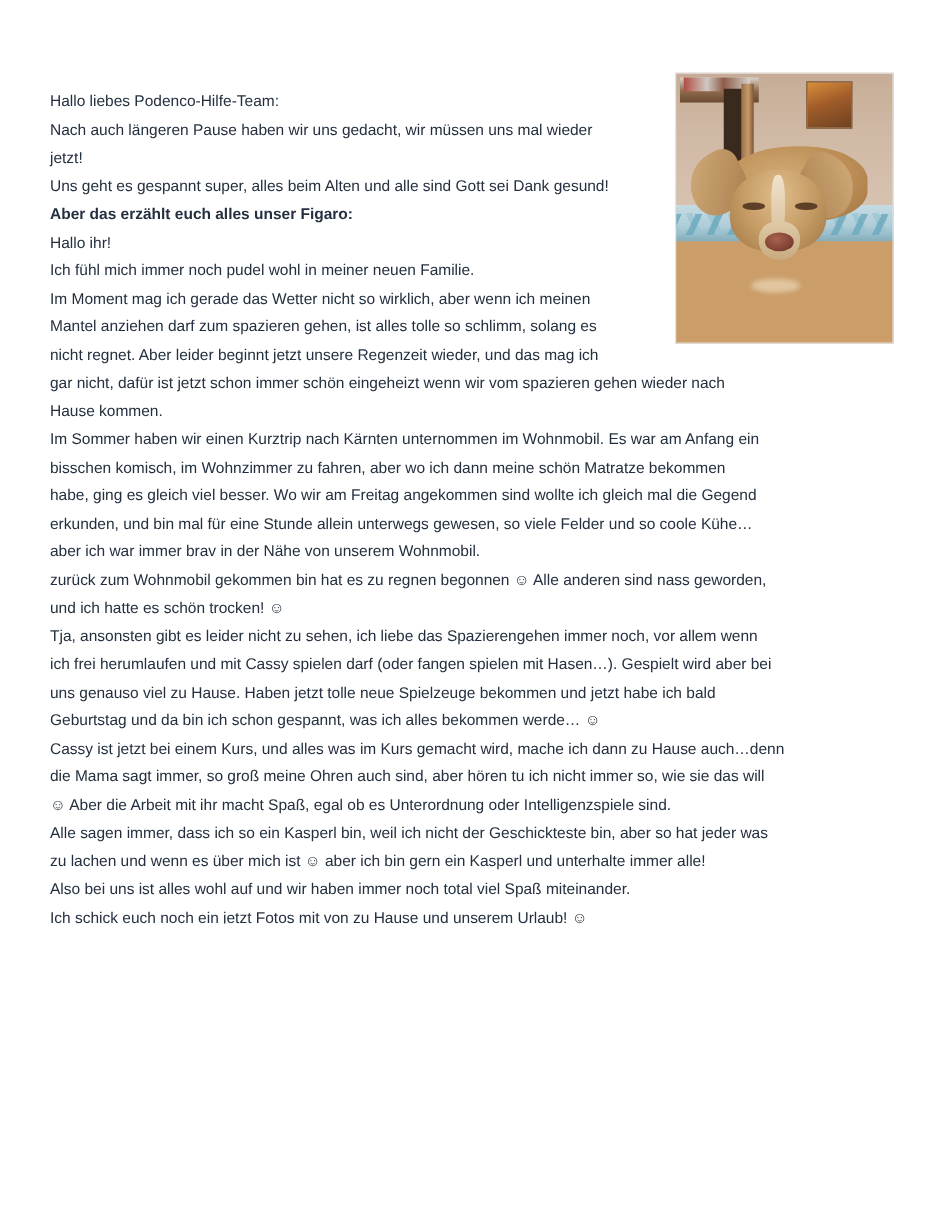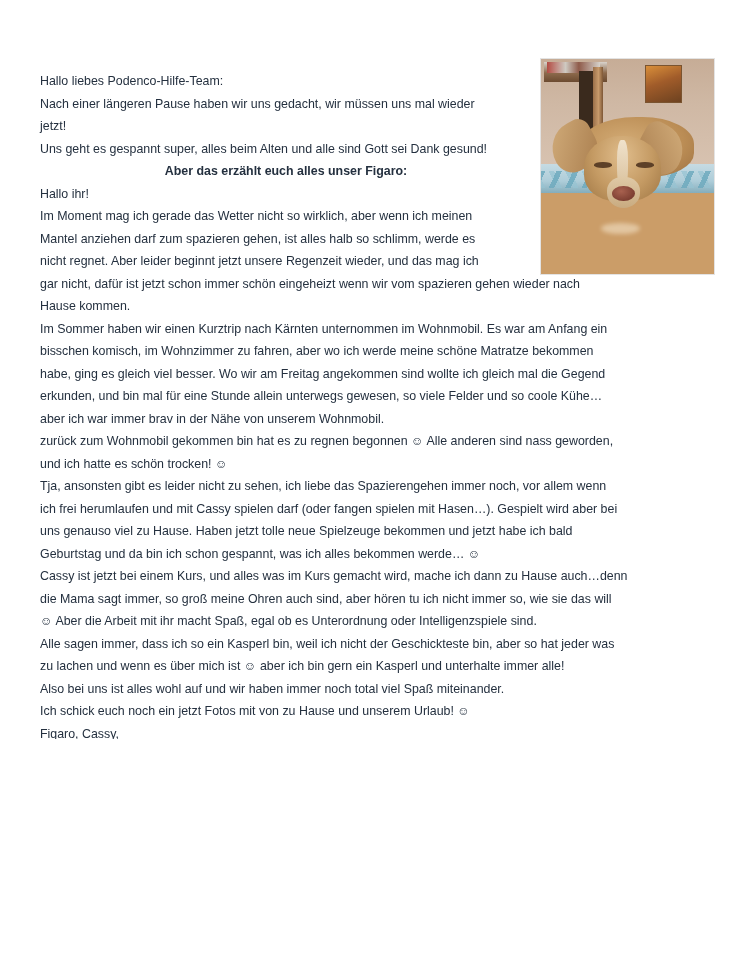--- a/index.html
+++ b/index.html
@@ -397,32 +397,33 @@
     <div class="p3-head"></div>
     <div class="p3-ear"></div>
     <div class="p3-eye"></div>
     <div class="p3-snout"></div>
     <div class="p3-border"></div>
   </div>
 
   <div id="letter" style="color: rgb(36, 48, 63);">
 
   <div class="para" style="width: 492px;">Hallo liebes Podenco-Hilfe-Team:</div>
-      <div class="para" style="width: 492px;">Nach einer längeren Pause haben wir uns gedacht, wir müssen uns mal wieder</div>
+      <div class="para" style="width: 492px;">Nach auch längeren Pause haben wir uns gedacht, wir müssen uns mal wieder</div>
       <div class="para" style="width: 492px;">jetzt!</div>
       <div class="para" style="width: 492px;">Uns geht es gespannt super, alles beim Alten und alle sind Gott sei Dank gesund!</div>
-      <div class="para bold" style="width: 492px; text-align: center;">Aber das erzählt euch alles unser Figaro:</div>
+      <div class="para bold" style="width: 492px;">Aber das erzählt euch alles unser Figaro:</div>
       <div class="para" style="width: 492px;">Hallo ihr!</div>
+      <div class="para" style="width: 492px;">Ich fühl mich immer noch pudel wohl in meiner neuen Familie.</div>
       <div class="para" style="width: 492px;">Im Moment mag ich gerade das Wetter nicht so wirklich, aber wenn ich meinen</div>
-      <div class="para" style="width: 492px;">Mantel anziehen darf zum spazieren gehen, ist alles halb so schlimm, werde es</div>
+      <div class="para" style="width: 492px;">Mantel anziehen darf zum spazieren gehen, ist alles tolle so schlimm, solang es</div>
       <div class="para" style="width: 492px;">nicht regnet. Aber leider beginnt jetzt unsere Regenzeit wieder, und das mag ich</div>
       <div class="para">gar nicht, dafür ist jetzt schon immer schön eingeheizt wenn wir vom spazieren gehen wieder nach</div>
       <div class="para">Hause kommen.</div>
       <div class="para">Im Sommer haben wir einen Kurztrip nach Kärnten unternommen im Wohnmobil. Es war am Anfang ein</div>
-      <div class="para">bisschen komisch, im Wohnzimmer zu fahren, aber wo ich werde meine schöne Matratze bekommen</div>
+      <div class="para">bisschen komisch, im Wohnzimmer zu fahren, aber wo ich dann meine schön Matratze bekommen</div>
       <div class="para">habe, ging es gleich viel besser. Wo wir am Freitag angekommen sind wollte ich gleich mal die Gegend</div>
       <div class="para">erkunden, und bin mal für eine Stunde allein unterwegs gewesen, so viele Felder und so coole Kühe…</div>
       <div class="para">aber ich war immer brav in der Nähe von unserem Wohnmobil.</div>
       <div class="para">zurück zum Wohnmobil gekommen bin hat es zu regnen begonnen ☺ Alle anderen sind nass geworden,</div>
       <div class="para">und ich hatte es schön trocken! ☺</div>
       <div class="para">Tja, ansonsten gibt es leider nicht zu sehen, ich liebe das Spazierengehen immer noch, vor allem wenn</div>
       <div class="para">ich frei herumlaufen und mit Cassy spielen darf (oder fangen spielen mit Hasen…). Gespielt wird aber bei</div>
       <div class="para">uns genauso viel zu Hause. Haben jetzt tolle neue Spielzeuge bekommen und jetzt habe ich bald</div>
       <div class="para">Geburtstag und da bin ich schon gespannt, was ich alles bekommen werde… ☺</div>
       <div class="para">Cassy ist jetzt bei einem Kurs, und alles was im Kurs gemacht wird, mache ich dann zu Hause auch…denn</div>

